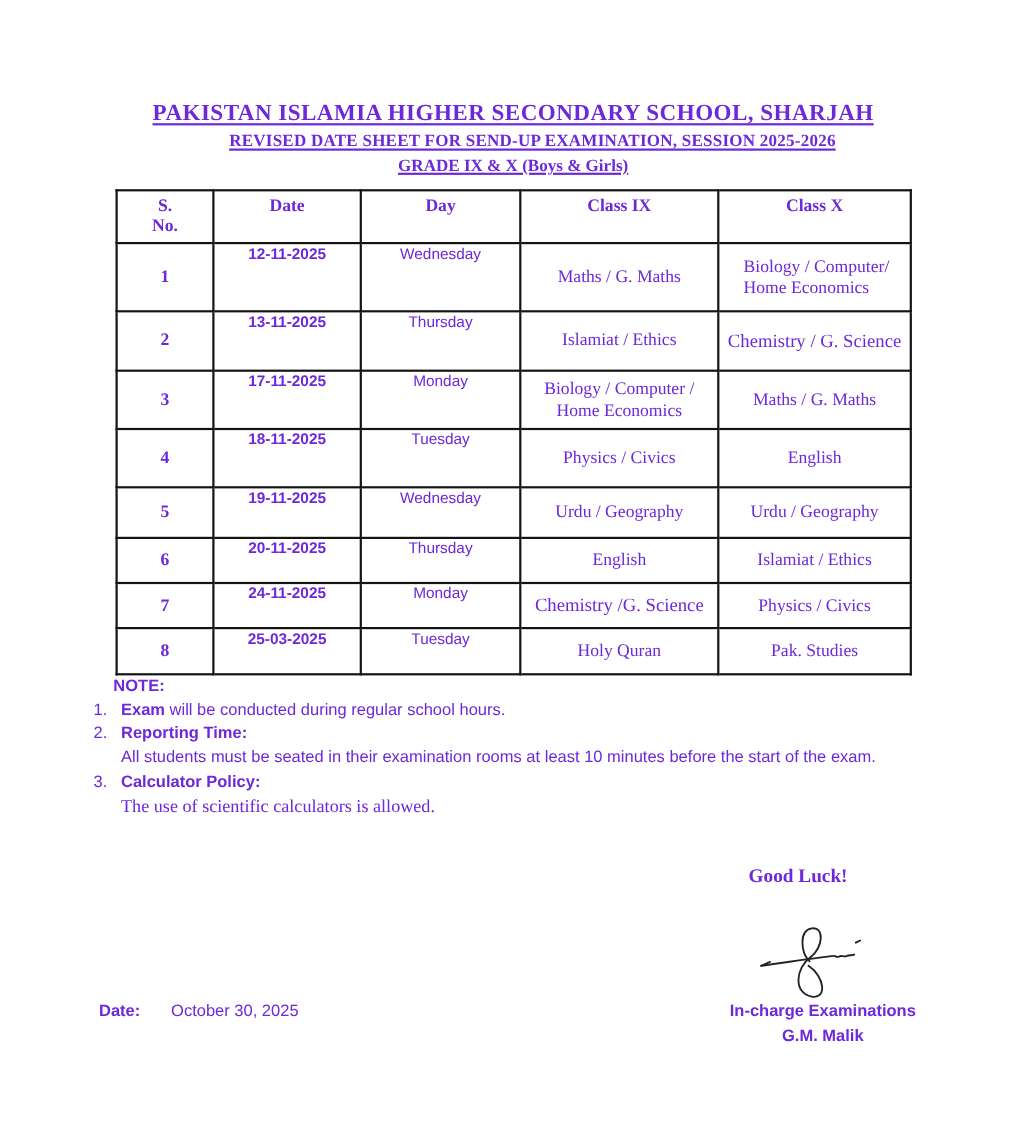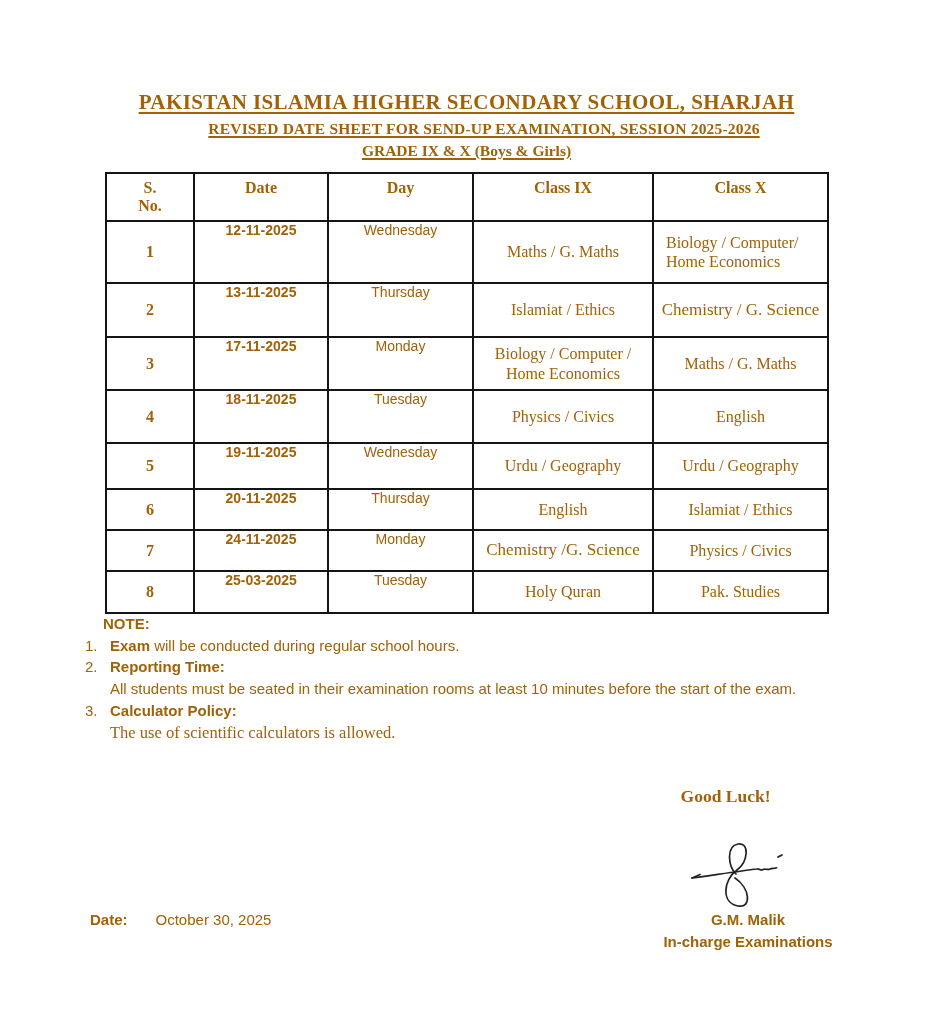--- a/index.html
+++ b/index.html
@@ -1,20 +1,20 @@
 <!DOCTYPE html>
 <html><head>
 <meta charset="utf-8">
 <style>
   html,body{margin:0;padding:0;background:#ffffff;}
   .page{
     position:relative;
     width:933px;height:1024px;
     background:#ffffff;
-    color:#a16207;
+    color:#6d28d9;
     font-family:"Liberation Sans", sans-serif;
     overflow:hidden;
   }
   
   .doc-header{
     position:absolute;top:90px;left:0;width:933px;
     text-align:center;
     font-family:"Liberation Serif","DejaVu Serif",serif;
     font-weight:bold;
   }
@@ -74,21 +74,21 @@
     text-align:center;vertical-align:top;padding-top:6px;
   }
   .c-subj{
     font-family:"Liberation Serif","DejaVu Serif",serif;
     font-size:16px;
     text-align:center;vertical-align:middle;
     line-height:1.2;
     padding:2px 3px;
   }
   .c-subj.small{font-size:17px;}
-  .c-subj.leftal{text-align:left;padding-left:12px;vertical-align:middle;}
+  .c-subj.leftal{text-align:left;padding-left:22px;vertical-align:middle;}
   
   .notes{
     position:absolute;top:613px;left:85px;width:775px;
     font-size:15px;line-height:21.5px;
   }
   .note-label{font-weight:bold;margin-left:18px;}
   .note-row{display:flex;}
   .note-num{width:25px;flex:0 0 25px;}
   .note-bold{font-weight:bold;}
   .note-body{margin-left:25px;width:742px;line-height:22.5px;}
@@ -234,17 +234,17 @@
         <path d="M92,25 L96,23"></path>
       </g>
     </svg>
   </div>
 
   <div class="date-line">
     <span class="lbl">Date:</span><span class="val">October 30, 2025</span>
   </div>
 
   <div class="signatory">
+    <div>In-charge Examinations</div>
     <div>G.M. Malik</div>
-    <div>In-charge Examinations</div>
   </div>
 
 </div>
 
 </body></html>

